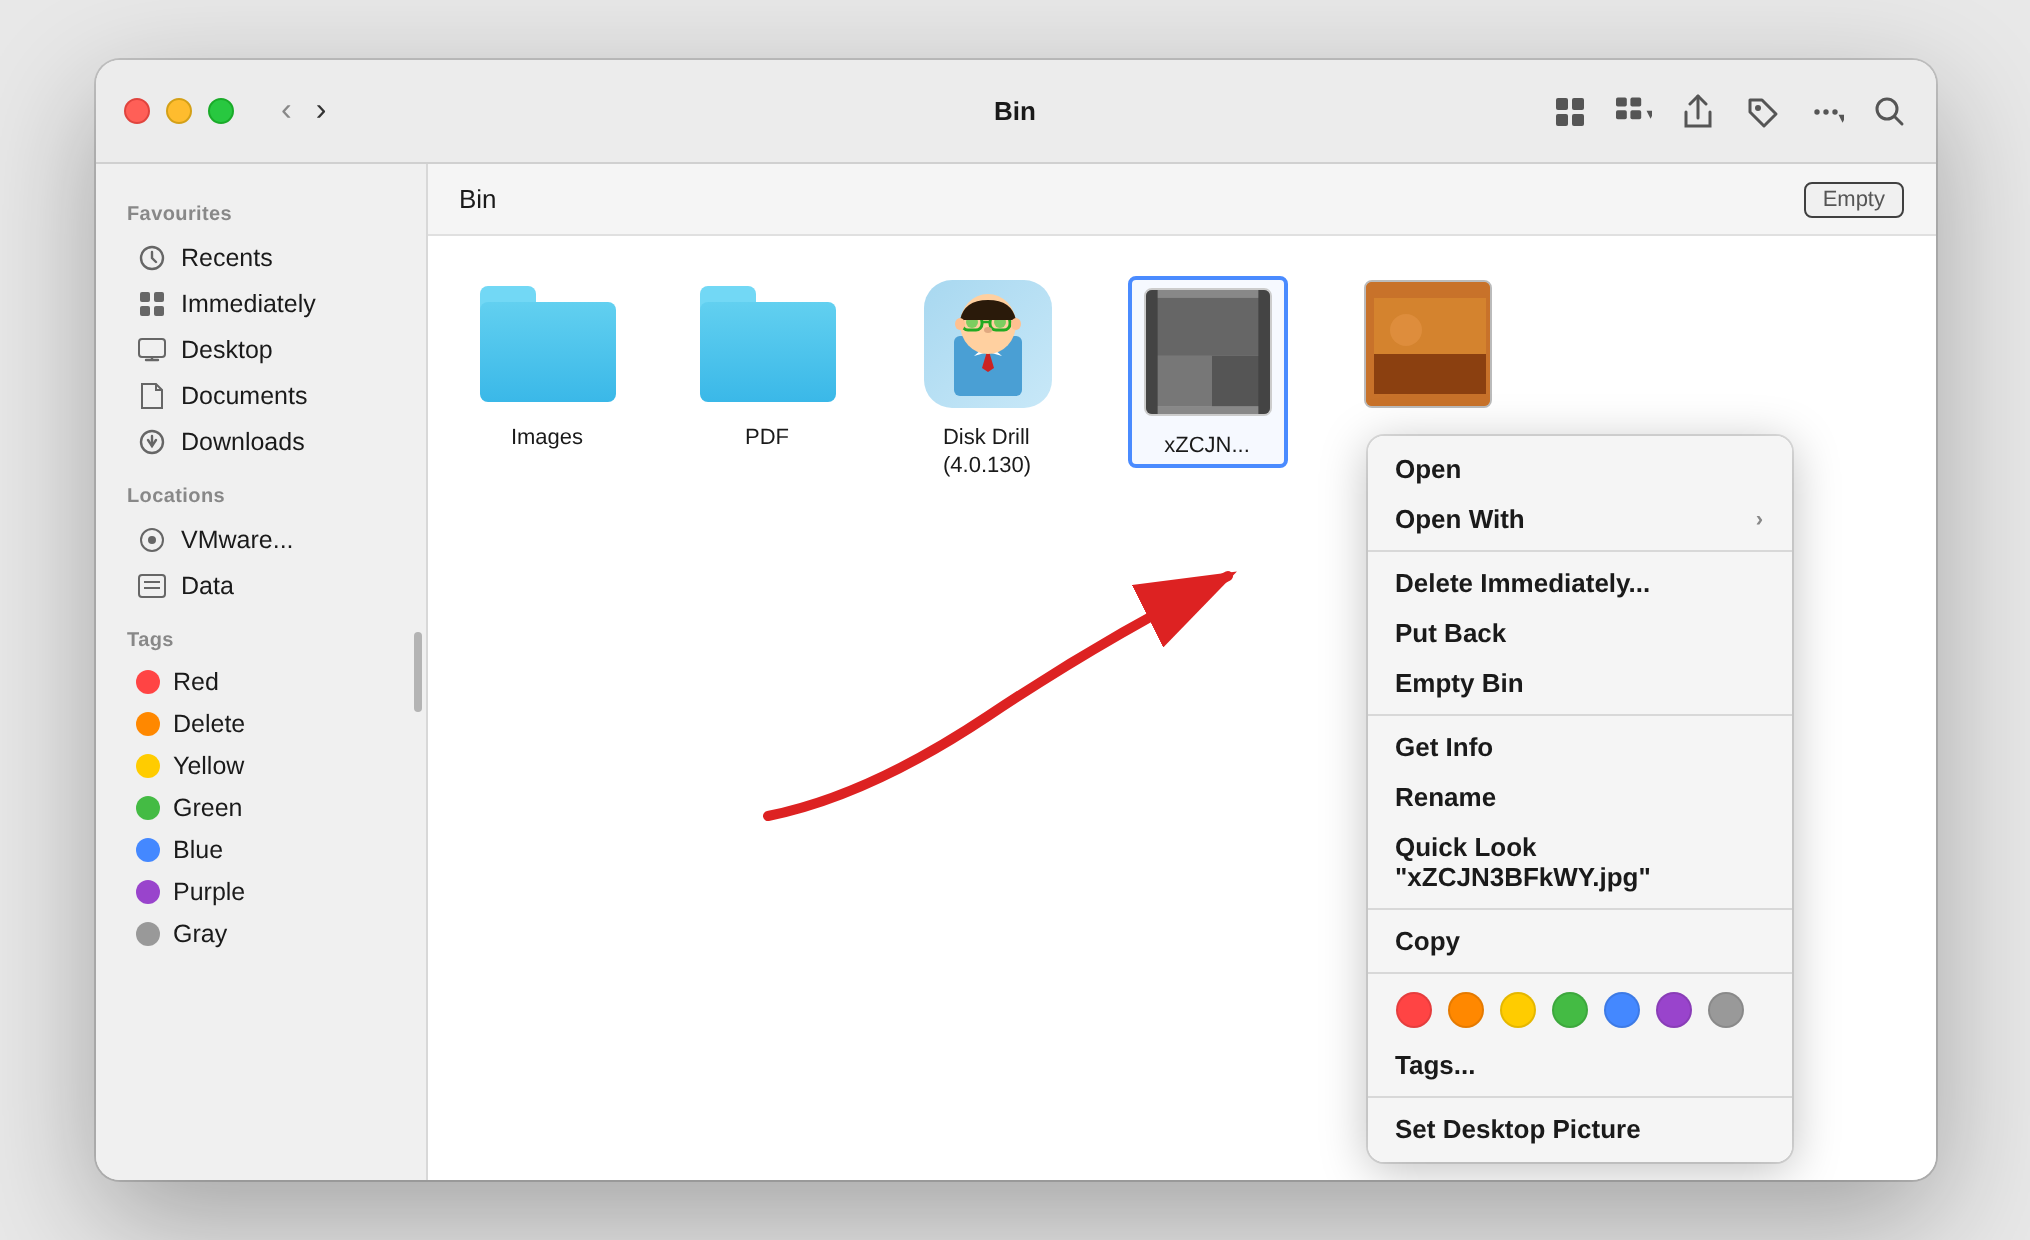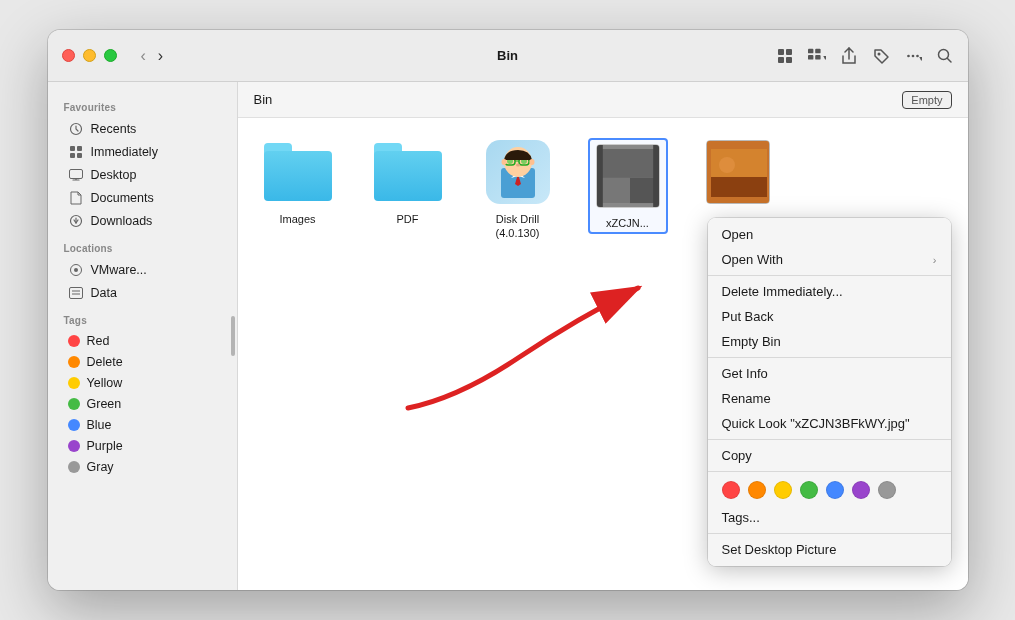--- a/index.html
+++ b/index.html
@@ -86,21 +86,21 @@
       cursor: pointer;
     }
     
     .body {
       display: flex;
       flex: 1;
       overflow: hidden;
     }
     
     .sidebar {
-      width: 190px;
+      width: 166px;
       background: #f0f0f0;
       border-right: 1px solid #d8d8d8;
       padding: 10px 0;
       overflow-y: auto;
       flex-shrink: 0;
       position: relative;
     }
     .sidebar-section-label {
       font-size: 10px;
       font-weight: 700;
@@ -225,35 +225,36 @@
       top: 0;
       left: 0;
       width: 28px;
       height: 12px;
       background: #72d8f5;
       border-radius: 4px 4px 0 0;
     }
     .file-label {
       font-size: 11px;
       color: #1a1a1a;
-      text-align: center;
+      text-align: left;
       line-height: 1.3;
     }
     
     .context-menu {
       position: absolute;
       top: 100px;
       left: 470px;
-      width: 243px;
+      width: 212px;
       background: rgba(245,245,245,0.98);
       border-radius: 8px;
       box-shadow: 0 4px 24px rgba(0,0,0,0.25), 0 0 0 1px rgba(0,0,0,0.12);
       z-index: 100;
       padding: 4px 0;
       backdrop-filter: blur(10px);
+      font-weight: bold;
     }
     .cm-item {
       display: flex;
       align-items: center;
       justify-content: space-between;
       padding: 5px 14px;
       font-size: 13px;
       color: #1a1a1a;
       cursor: pointer;
     }

